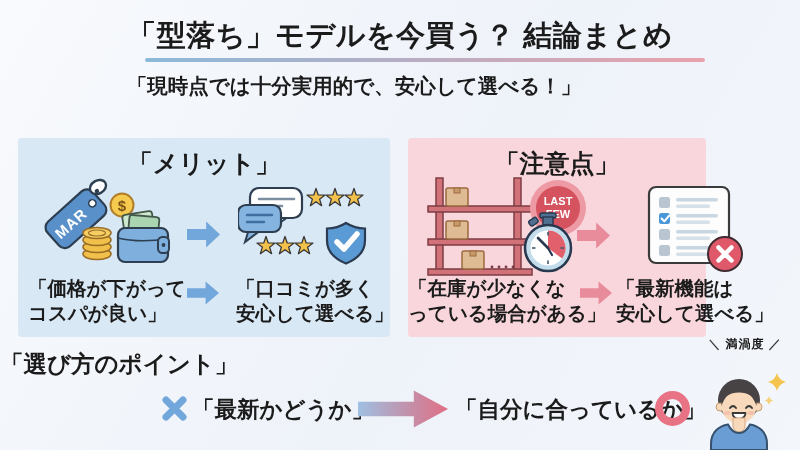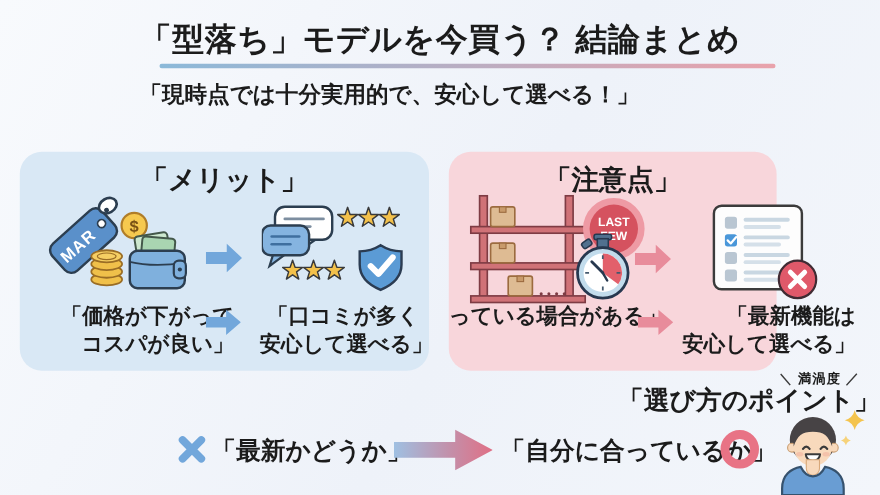--- a/index.html
+++ b/index.html
@@ -15,31 +15,31 @@
     font-size:29px; font-weight:900; letter-spacing:.5px; }
   .title-underline{ top:58px; left:145px; width:560px; height:4px; border-radius:2px;
     background:linear-gradient(90deg,#8bb9d9,#e9a2ab); }
   .subtitle{ left:0; width:708px; text-align:center; font-size:20.5px; font-weight:800; }
   .sub1{ top:72px; }
   .sub2{ top:99px; }
   .ok-badge{ display:inline-flex; align-items:center; justify-content:center;
     width:26px; height:26px; border-radius:50%; background:#4292db; border:2.5px solid #20344e;
     color:#fff; font-size:11.5px; font-weight:900; margin-left:7px; vertical-align:-6px; }
   
-  .panel{ top:138px; height:199px; border-radius:20px; }
+  .panel{ top:138px; height:199px; border-radius:4px; }
   .panel-merit{ left:18px;  width:372px; background:#d9e8f5; }
   .panel-caution{ left:408px; width:298px; background:#f8d6db; }
   .panel-title{ top:9px; left:0; width:100%; text-align:center; font-size:25px; font-weight:900; }
   .flow-arrow{ clip-path:polygon(0% 30%,58% 30%,58% 2%,100% 50%,58% 98%,58% 70%,0% 70%); }
   .blue-arrow{ background:#72a7db; }
   .pink-arrow{ background:#e88c9b; }
-  .panel-text{ font-size:19.5px; font-weight:800; line-height:25px; text-align:right; }
+  .panel-text{ font-size:19.5px; font-weight:800; line-height:25px; text-align:left; }
   .pt-line{ display:block; white-space:nowrap; }
   
-  .conclusion-title{ top:348px; left:0; width:800px; text-align:right; font-size:23.5px; font-weight:900; }
+  .conclusion-title{ top:348px; left:0; width:800px; text-align:left; font-size:23.5px; font-weight:900; }
   .criterion{ font-size:22.5px; font-weight:900; white-space:nowrap; }
   .rejected{ top:394px; left:192px; }
   .accepted{ top:394px; left:455px;text-align:center; }
   .gradient-arrow{ top:389px; left:358px; width:90px; height:40px;
     clip-path:polygon(0% 32%,62% 32%,62% 4%,100% 50%,62% 96%,62% 68%,0% 68%);
     background:linear-gradient(90deg,#9fc0e2,#c291ab 55%,#e06f85); }
   .o-ring{ top:391px; left:655px; width:35px; height:35px; border-radius:50%;
     border:8.5px solid #e87385; background:transparent; }
   .person-label{ top:336px; left:695px; width:100px; text-align:center;
     font-size:12px; font-weight:800; letter-spacing:1px; white-space:nowrap; }
@@ -225,20 +225,21 @@
           <rect x="30" y="68.5" width="34" height="3.6" rx="1.8" fill="#d5e0e9"></rect>
         </g>
       </g>
       <g>
         <circle cx="79" cy="70" r="17" fill="#e0596a" stroke="#402b33" stroke-width="2"></circle>
         <path d="M72.5,63.5 L85.5,76.5 M85.5,63.5 L72.5,76.5" stroke="#ffffff" stroke-width="4.5" stroke-linecap="round"></path>
       </g>
     </svg>
 
     <p class="abs panel-text" style="left:0px; top:138px; width:198px;">
+      <span class="pt-line">「在庫が少なくな</span>
       <span class="pt-line">っている場合がある」</span>
     </p>
     <div class="abs flow-arrow pink-arrow" style="left:172px; top:143px; width:32px; height:24px;"></div>
     <p class="abs panel-text" style="left:208px; top:138px; width:162px;">
       <span class="pt-line">「最新機能は</span>
       <span class="pt-line">安心して選べる」</span>
     </p>
   </section>
 
   <h2 class="abs conclusion-title">「選び方のポイント」</h2>

